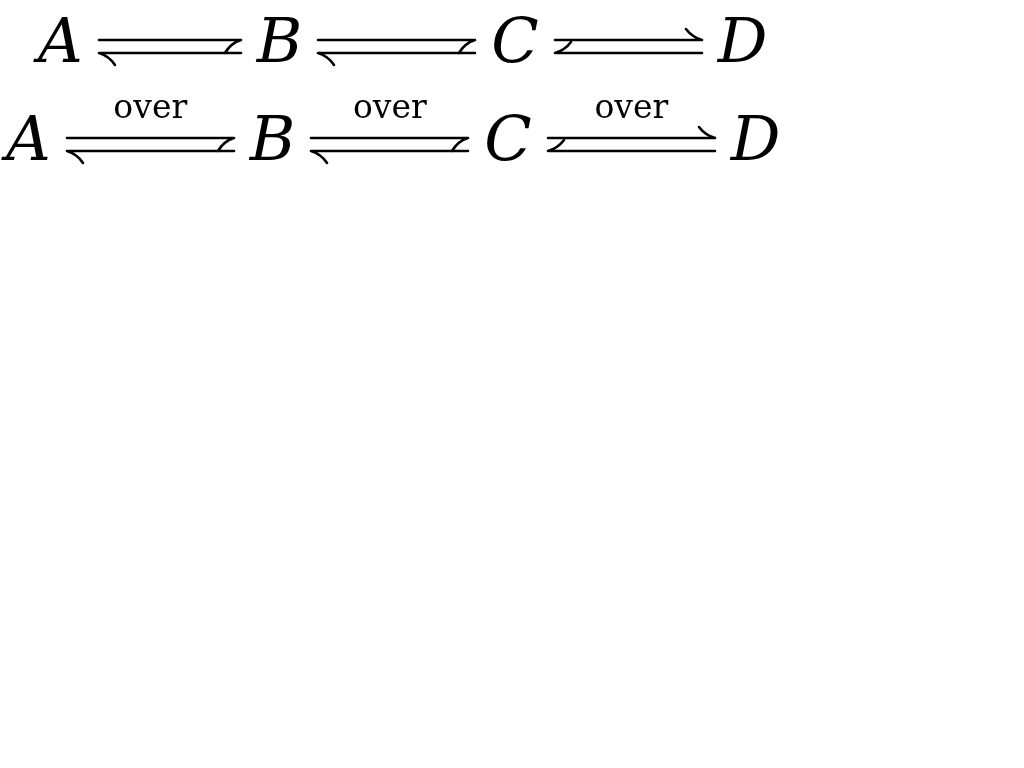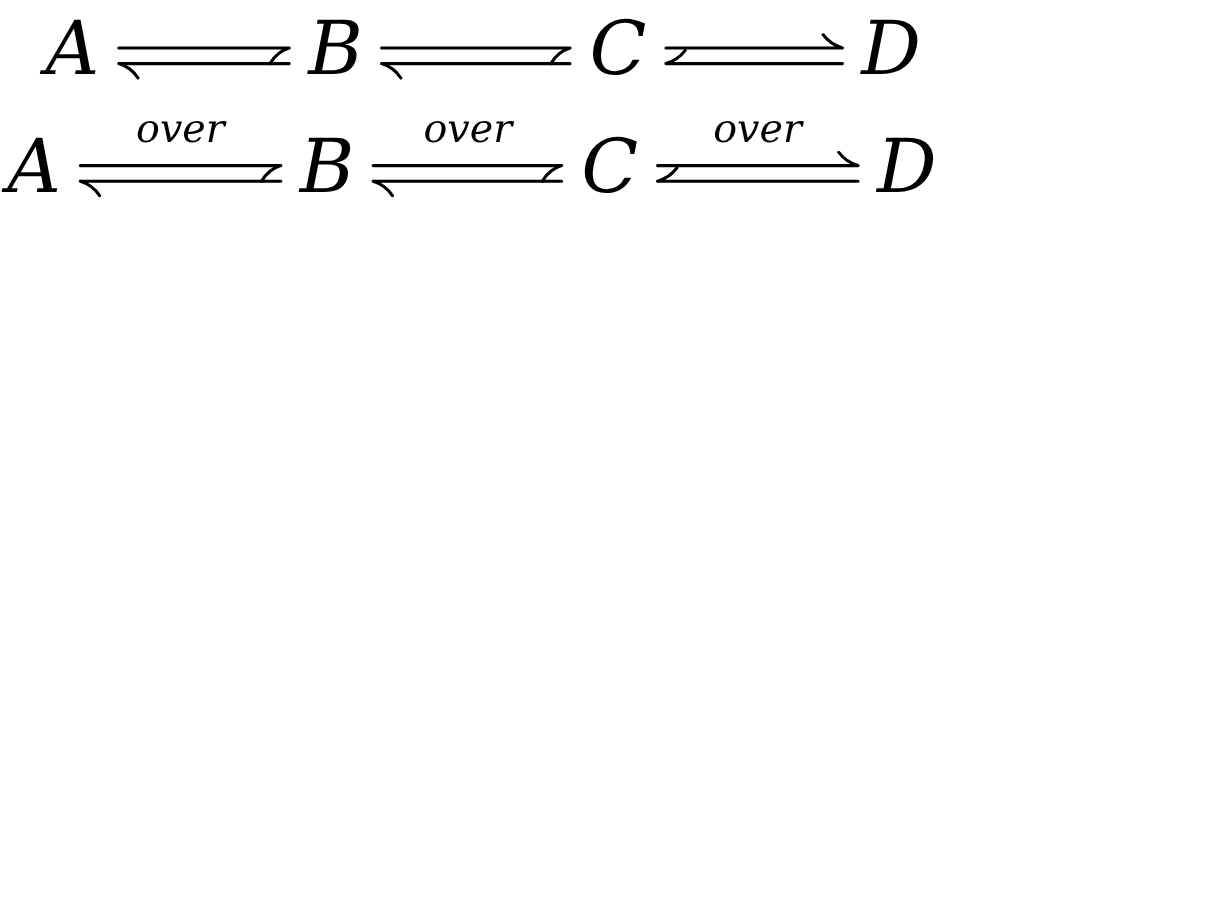--- a/index.html
+++ b/index.html
@@ -37,21 +37,20 @@
     position: relative;
     display: inline-flex;
     margin: 0 12px;
     transform: translateY(6px);
   }
   .over-label {
     position: absolute;
     bottom: calc(100% + 1px);
     left: 50%;
     transform: translateX(-50%);
-    font-style: italic;
     font-size: 33px;
     line-height: 1;
     color: #000000;
     white-space: pre;
   }
   svg { display: block; }
   svg path {
     fill: none;
     stroke: #000000;
     stroke-width: 2.6;

